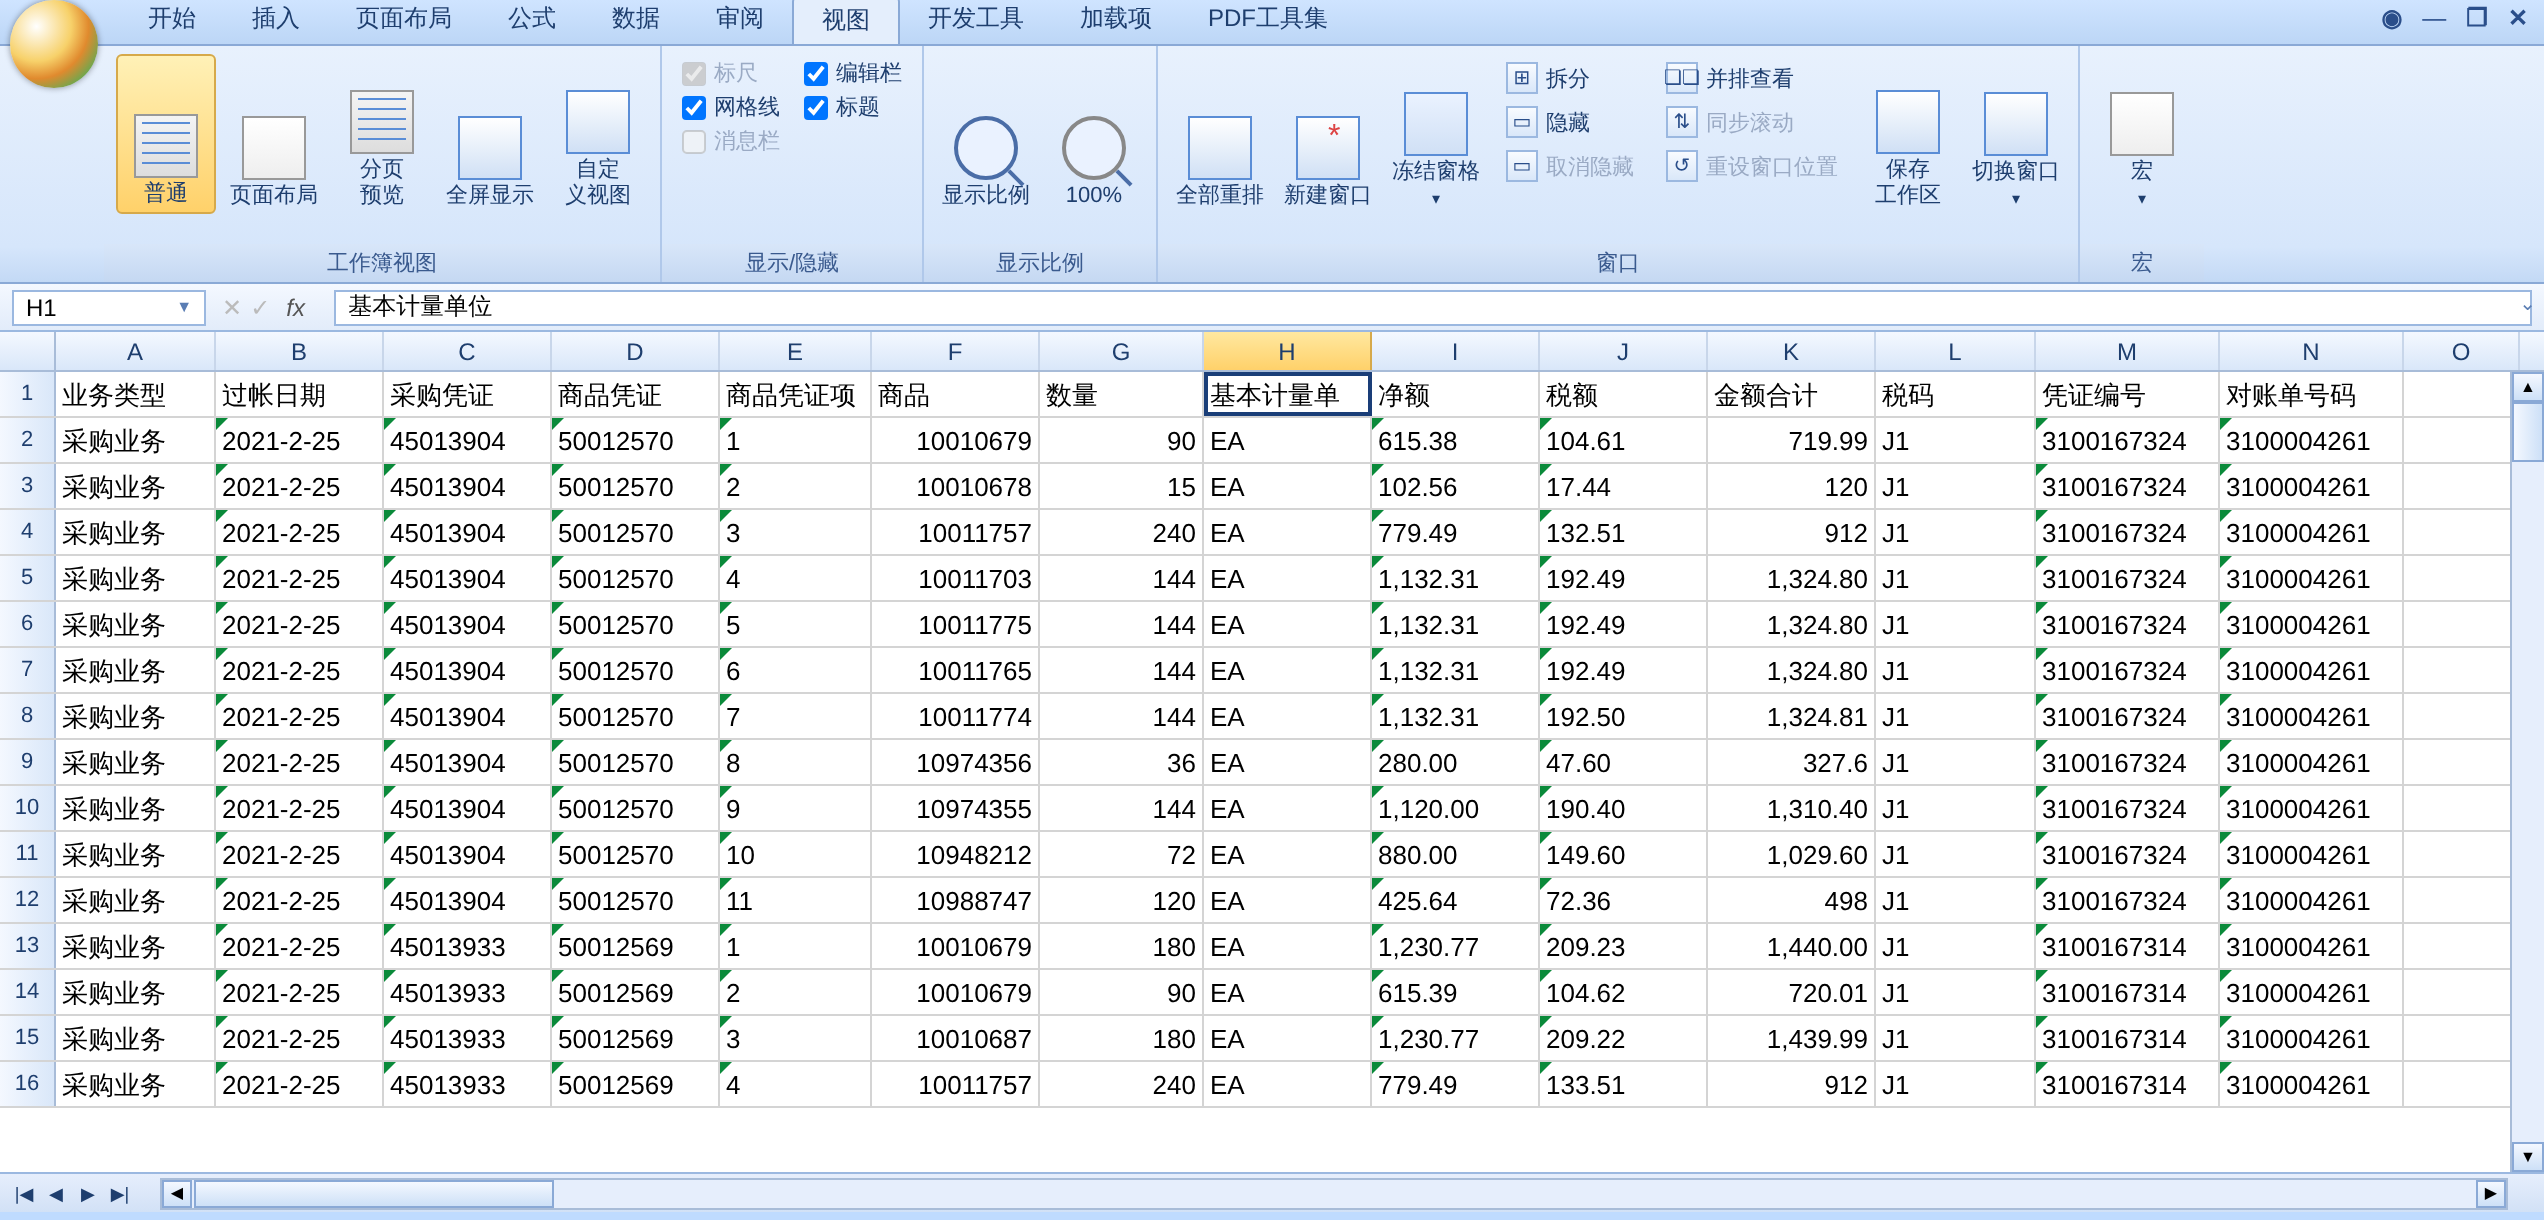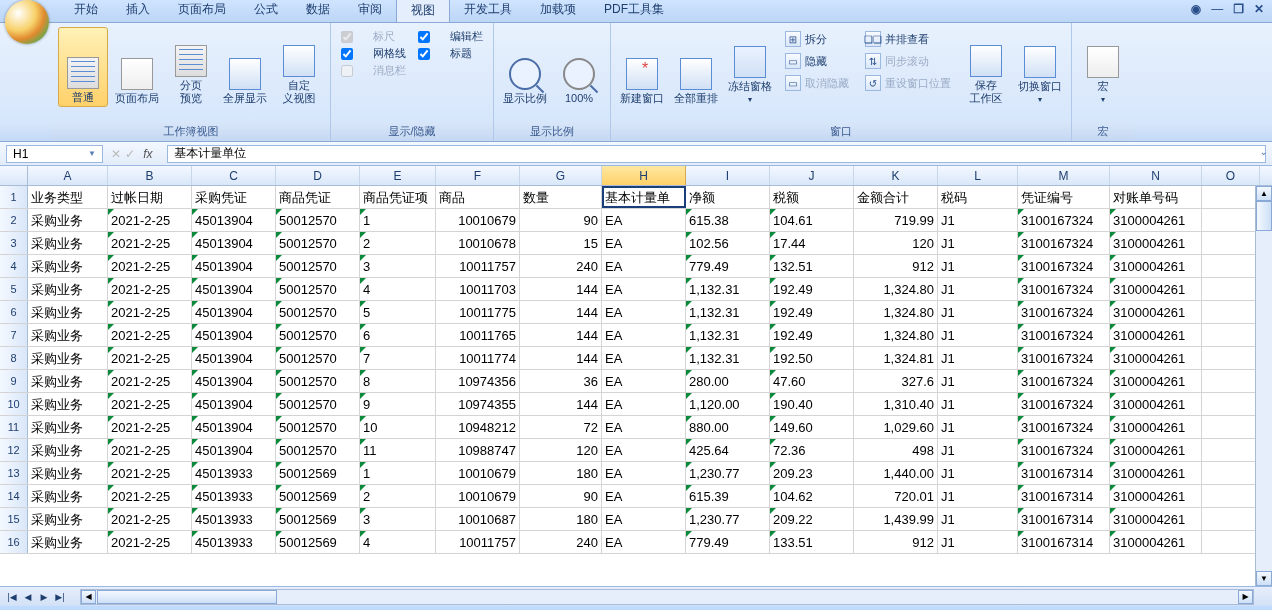--- a/index.html
+++ b/index.html
@@ -24,21 +24,21 @@
   .bigbtn .icn { width: 32px; height: 32px; }
   .icn-sheet { background: linear-gradient(#f4f4f4,#ddd); border: 1px solid #999; position: relative; }
   .icn-sheet::before { content:""; position:absolute; inset:3px; background: repeating-linear-gradient(#5a8dd6 0 1px, transparent 1px 5px); }
   .icn-page { background: linear-gradient(#fff,#eee); border: 1px solid #999; }
   .icn-zoom { border-radius: 50%; border: 2px solid #4a6da7; background: #eaf2ff; position: relative; width: 24px; height: 24px; margin-top:3px;}
   .icn-zoom::after { content:""; position:absolute; width:10px; height:2px; background:#4a6da7; bottom:-2px; right:-6px; transform:rotate(45deg);}
   .icn-win { background: linear-gradient(#fff,#d0e0f5); border: 1px solid #5a8dd6; }
   .icn-win.red::after { content:"*"; color:#d44; position:absolute; font-size:16px; }
   .icn-freeze { background: linear-gradient(#eaf2ff,#d0e0f5); border:1px solid #5a8dd6; }
   .stack { display: flex; flex-direction: column; gap: 2px; padding: 2px 4px; font-size: 11px; color: #1e3e6e; }
-  .stack label { display: flex; align-items: center; gap: 20px; cursor: pointer; white-space: nowrap; }
+  .stack label { display: flex; align-items: center; gap: 4px; cursor: pointer; white-space: nowrap; }
   .stack label.dis { color: #9aaac4; }
   input[type=checkbox] { width: 12px; height: 12px; }
   .smallrow { display: flex; align-items: center; gap: 4px; cursor: pointer; font-size: 11px; color: #1e3e6e; padding: 2px; white-space: nowrap; }
   .smallrow.dis { color:#9aaac4; }
   .glyph { width: 16px; height: 16px; display:inline-flex; align-items:center; justify-content:center; background: linear-gradient(#f8fbff,#d9e7f9); border: 1px solid #9bb8e0; font-size:10px; color:#2a4e8a; }
   
   
   .fbar { height: 24px; background: linear-gradient(#f4f8ff,#e2ecfa); border-bottom: 1px solid #9bb8e0; display: flex; align-items: center; padding: 0 6px; gap: 8px; position:relative;}
   .namebox { width: 97px; height: 18px; background: #fff; border: 1px solid #9bb8e0; display: flex; align-items: center; padding: 0 6px; justify-content: space-between; }
   .namebox .dd { font-size: 8px; color: #5a7db3; }
@@ -178,26 +178,26 @@
           <div class="icn icn-zoom" style="border-color:#888;"></div>
           <span>100%</span>
         </div>
     </div>
     <div class="rgroup-title">显示比例</div>
   </div>
 
   <div class="rgroup">
     <div class="rgroup-body">
       <div class="bigbtn">
+          <div class="icn icn-win"></div>
+          <span>全部重排</span>
+        </div>
+      <div class="bigbtn">
           <div class="icn icn-win red" style="position:relative;"></div>
           <span>新建窗口</span>
-        </div>
-      <div class="bigbtn">
-          <div class="icn icn-win"></div>
-          <span>全部重排</span>
         </div>
       <div class="bigbtn">
           <div class="icn icn-freeze"></div>
           <span>冻结窗格</span>
           <span style="font-size:8px;">▾</span>
         </div>
       <div class="stack">
         <div class="smallrow">
             <span class="glyph">⊞</span>
             <span>拆分</span>

